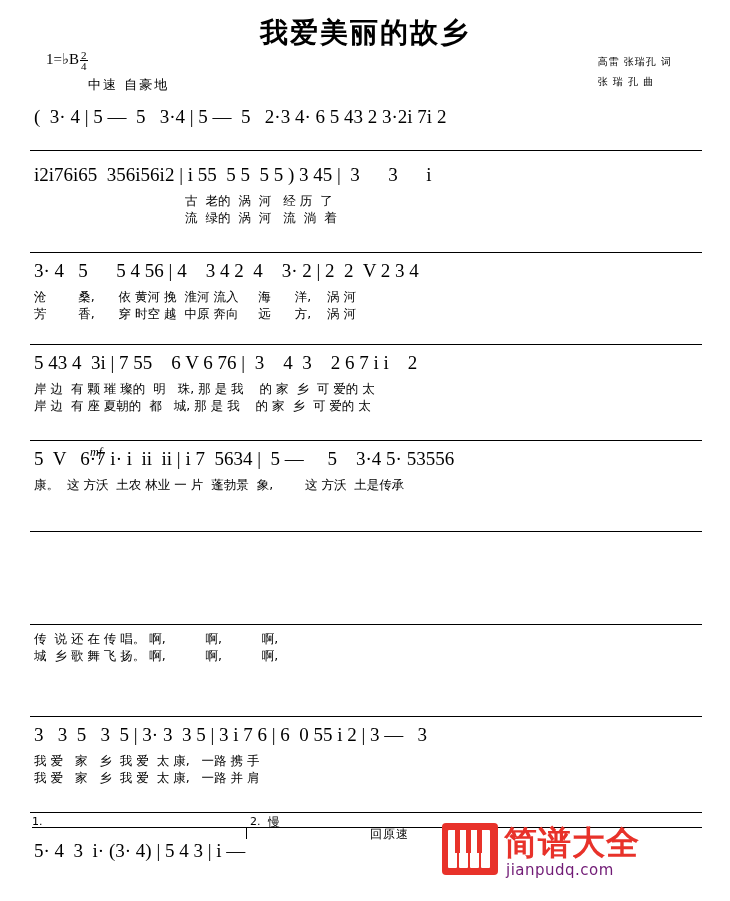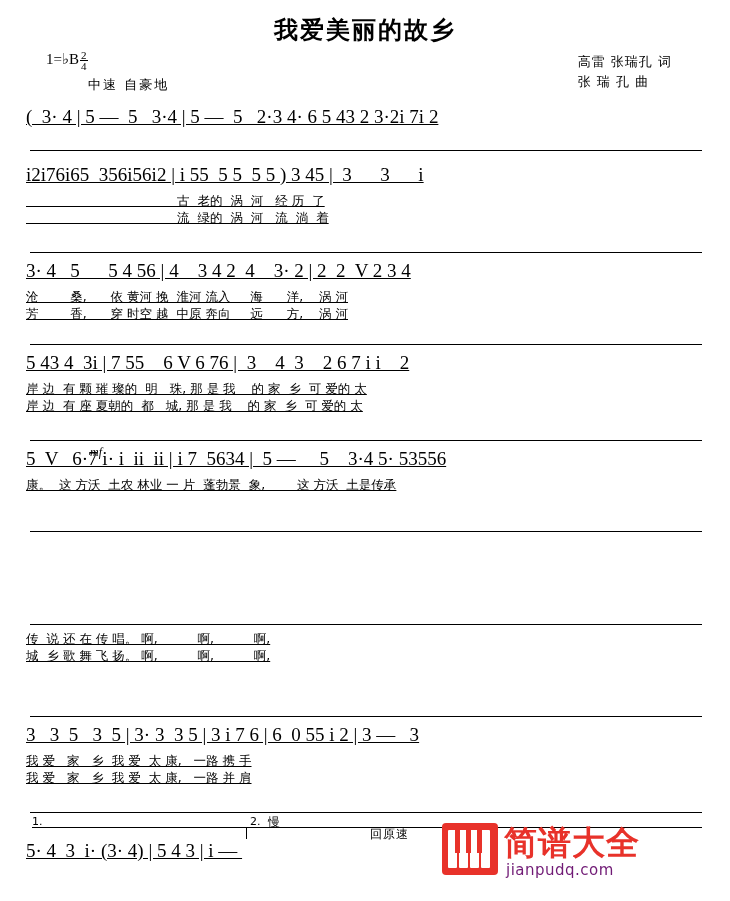--- a/index.html
+++ b/index.html
@@ -20,30 +20,30 @@
     left: 0; top: 0;
     width: 730px;
     height: 901px;
   }
   .title {
     position: absolute;
     top: 14px;
     left: 0;
     width: 730px;
     text-align: center;
-    font-size: 24px;
+    font-size: 28px;
     font-weight: bold;
     letter-spacing: 2px;
     font-family: "DejaVu Sans", sans-serif;
   }
   .credits {
     position: absolute;
     right: 58px;
     top: 52px;
-    font-size: 13px;
+    font-size: 10px;
     line-height: 20px;
     text-align: left;
     font-family: "DejaVu Sans", sans-serif;
     letter-spacing: 1px;
   }
   .keysig {
     position: absolute;
     left: 46px;
     top: 50px;
     font-size: 15px;
@@ -63,23 +63,22 @@
     position: absolute;
     left: 88px;
     top: 76px;
     font-size: 13px;
     font-family: "DejaVu Sans", sans-serif;
     letter-spacing: 2px;
   }
   
   .row {
     position: absolute;
-    left: 26px;
+    left: 34px;
     width: 672px;
-    text-decoration: underline;
   }
   .notes {
     font-size: 19px;
     font-family: "Liberation Serif", serif;
     letter-spacing: 0px;
     white-space: pre;
     line-height: 26px;
     height: 30px;
   }
   .lyric {

